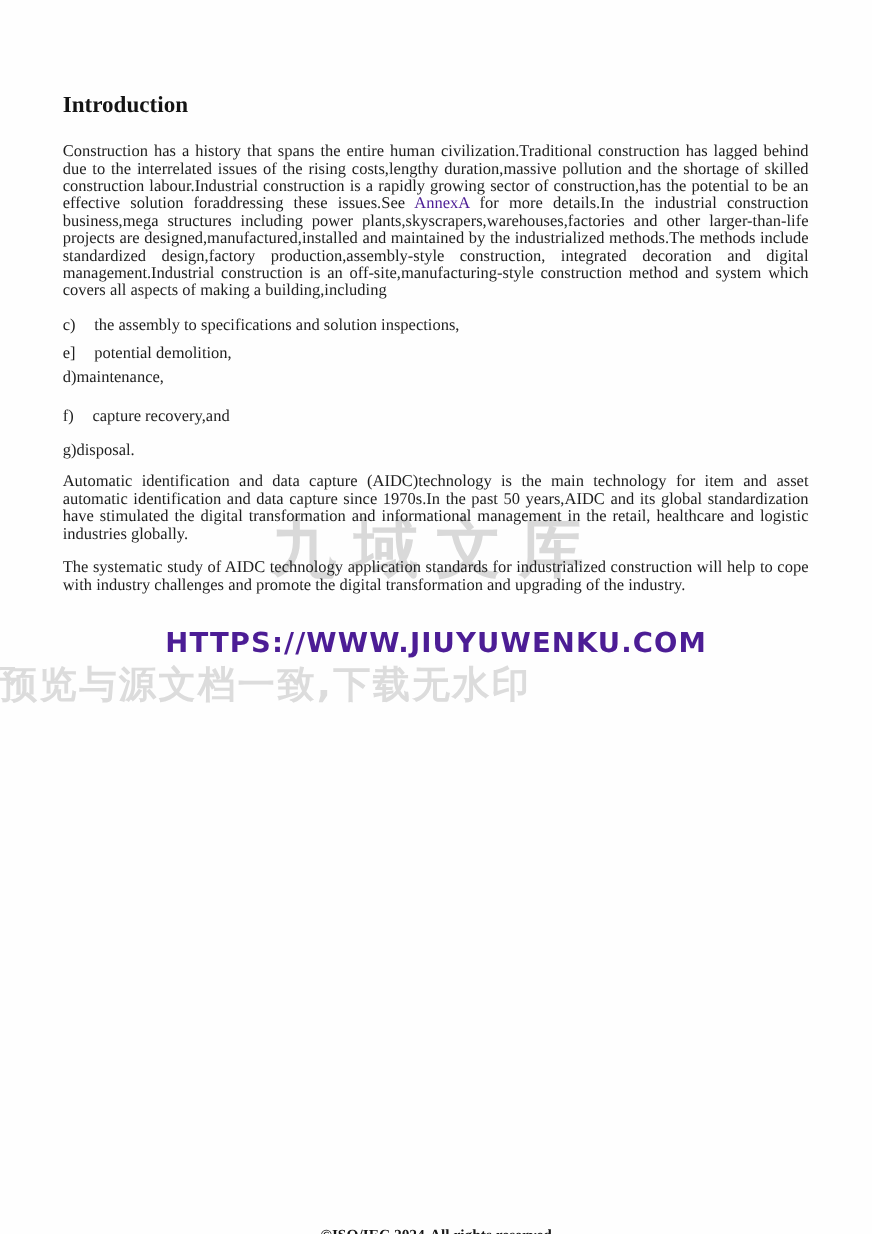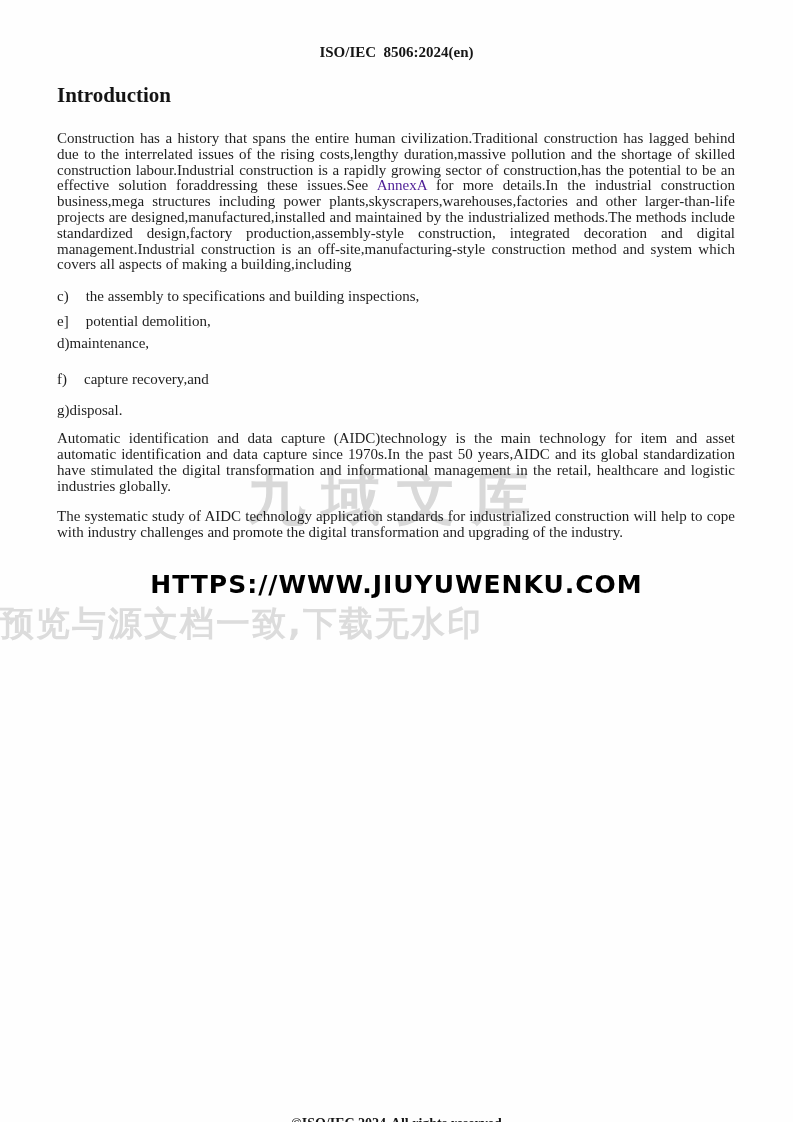--- a/index.html
+++ b/index.html
@@ -47,21 +47,21 @@
   .wm-url {
     position: absolute;
     top: 572px;
     left: 0;
     width: 100%;
     text-align: center;
     font-family: "DejaVu Sans", sans-serif;
     font-weight: bold;
     font-size: 25px;
     letter-spacing: 1px;
-    color: #000000;
+    color: #4c1d95;
     line-height: 1;
   }
   .wm-caption {
     position: absolute;
     top: 606px;
     left: 0;
     width: 100%;
     font-family: "DejaVu Sans", sans-serif;
     font-weight: bold;
     font-size: 34px;
@@ -142,30 +142,29 @@
 <body>
 
 <div class="page">
 
   <div class="watermark-layer">
     <div class="wm-big">九域文库</div>
     <div class="wm-url">HTTPS://WWW.JIUYUWENKU.COM</div>
     <div class="wm-caption">预览与源文档一致,下载无水印</div>
   </div>
 
-  <div class="doc-header">ISO/IEC  8506:2024(en)</div>
 
   <div class="content">
 
     <h1 class="doc-title">Introduction</h1>
 
     <p class="body-para"><span>Construction has a history that spans the entire human civilization.Traditional construction has lagged behind due to the interrelated issues of the rising costs,lengthy duration,massive pollution and the shortage of skilled construction labour.Industrial construction is a rapidly growing sector of construction,has the potential to be an effective solution foraddressing these issues.See </span><a class="annex-link">AnnexA</a><span> for more details.In the industrial construction business,mega structures including power plants,skyscrapers,warehouses,factories and other larger-than-life projects are designed,manufactured,installed and maintained by the industrialized methods.The methods include standardized design,factory production,assembly-style construction, integrated decoration and digital management.Industrial construction is an off-site,manufacturing-style construction method and system which covers all aspects of making a building,including</span></p>
 
     <div class="doc-list">
-      <div class="list-item li-c spaced"><span class="marker">c)</span><span>the assembly to specifications and building inspections,</span></div>
+      <div class="list-item li-c spaced"><span class="marker">c)</span><span>the assembly to specifications and solution inspections,</span></div>
       <div class="list-item li-e spaced"><span class="marker">e]</span><span>potential demolition,</span></div>
       <div class="list-item li-d"><span class="marker">d)</span><span>maintenance,</span></div>
       <div class="list-item li-f spaced"><span class="marker">f)</span><span>capture recovery,and</span></div>
       <div class="list-item li-g"><span class="marker">g)</span><span>disposal.</span></div>
     </div>
 
     <p class="body-para">Automatic identification and data capture (AIDC)technology is the main technology for item and asset automatic identification and data capture since 1970s.In the past 50 years,AIDC and its global standardization have stimulated the digital transformation and informational management in the retail, healthcare and logistic industries globally.</p>
 
     <p class="body-para mb-last">The systematic study of AIDC technology application standards for industrialized construction will help to cope with industry challenges and promote the digital transformation and upgrading of the industry.</p>
 

